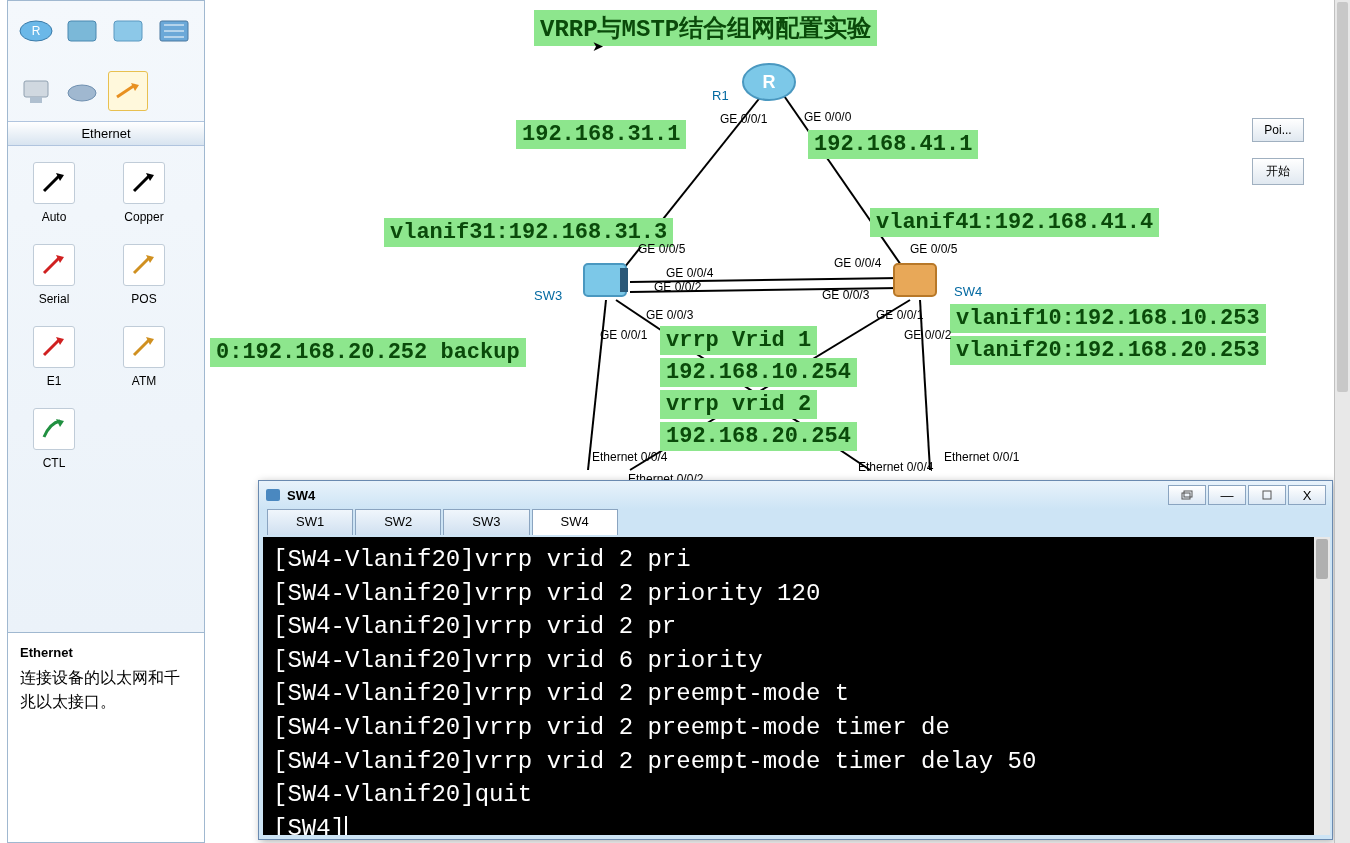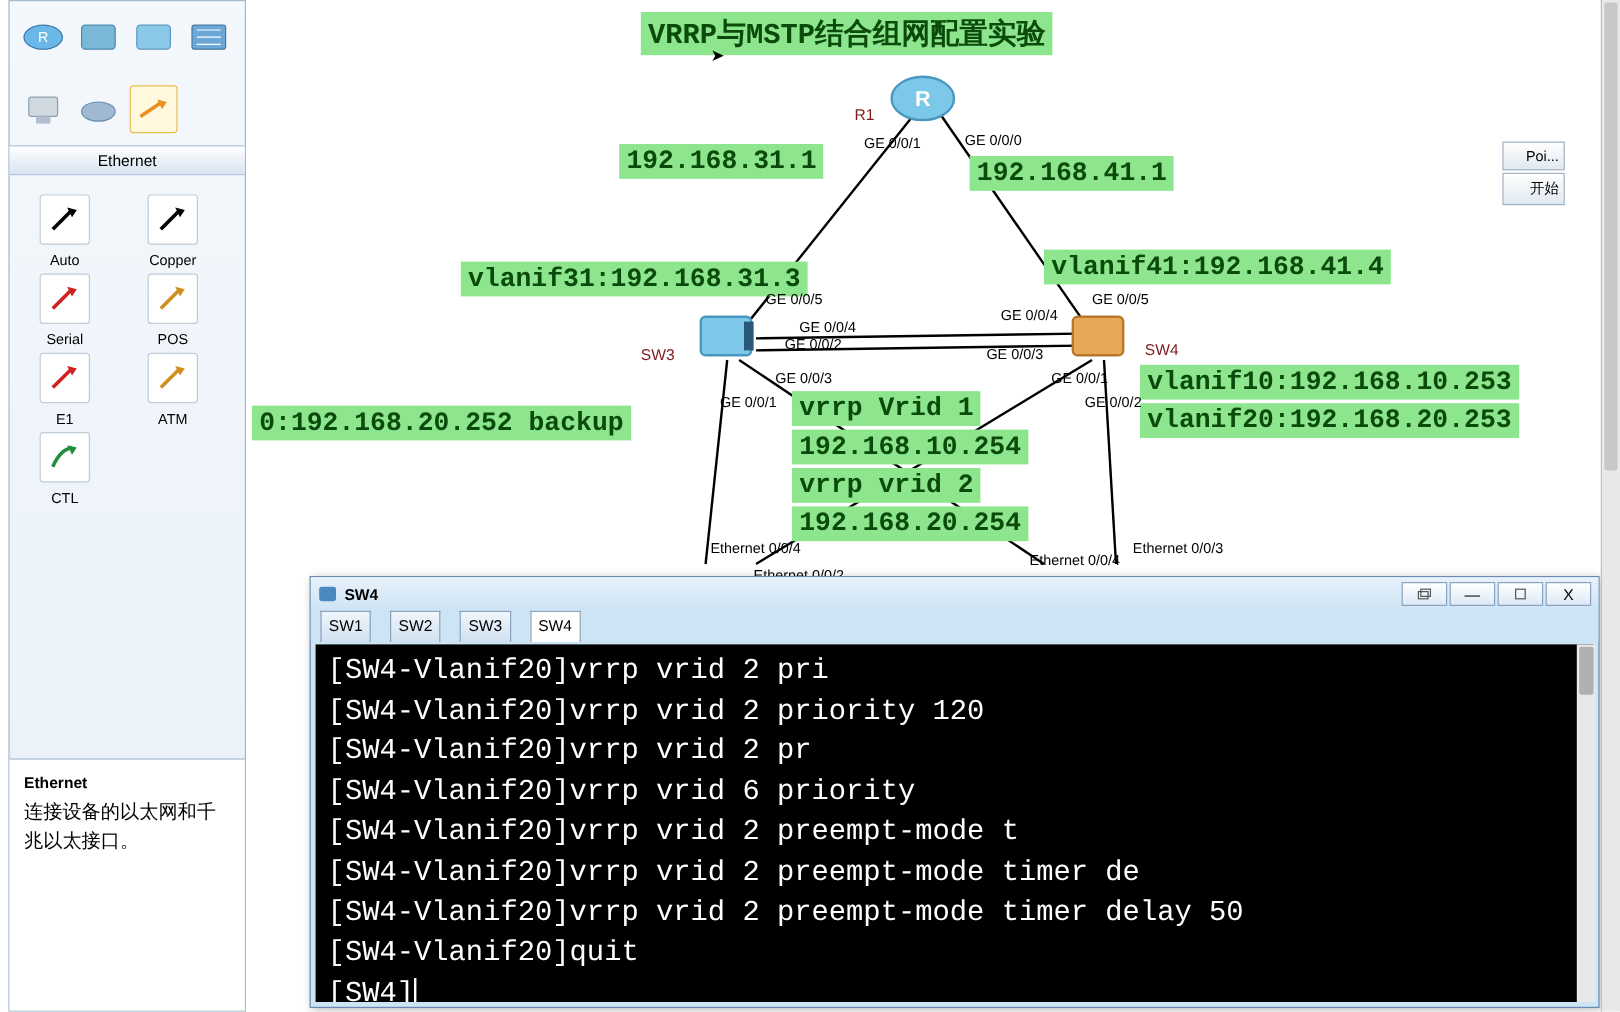--- a/index.html
+++ b/index.html
@@ -2,41 +2,41 @@
 <html><head>
 <meta charset="utf-8">
 <style>
 *{box-sizing:border-box;margin:0;padding:0}
 body{width:1350px;height:843px;font-family:Arial,"Microsoft YaHei",sans-serif;font-size:12px;background:#fff;overflow:hidden;position:relative}
 .sidebar{position:absolute;left:7px;top:0;width:198px;height:843px;border:1px solid #a0b8d0;background:linear-gradient(#f4f8fc,#e8f0f8)}
 .dev-row{display:flex;gap:6px;padding:10px 8px}
 .dev-icon{width:40px;height:40px;border:1px solid transparent;display:flex;align-items:center;justify-content:center;cursor:pointer;border-radius:3px}
 .dev-icon.sel{border:1px solid #e8c050;background:#fff8dc}
 .sect-hdr{background:linear-gradient(#fff,#d8e4f0);border-top:1px solid #b0c4de;border-bottom:1px solid #b0c4de;text-align:center;padding:4px;font-size:13px}
-.tool-grid{display:flex;flex-wrap:wrap;padding:16px;gap:4px 30px}
+.tool-grid{display:flex;flex-wrap:wrap;padding:16px;gap:20px 30px}
 .tool{display:flex;flex-direction:column;align-items:center;cursor:pointer;width:60px}
 .tool-box{width:42px;height:42px;background:#fff;border:1px solid #c0ccd8;border-radius:3px;display:flex;align-items:center;justify-content:center;margin-bottom:6px}
 .info-box{position:absolute;bottom:0;left:0;right:0;height:210px;border-top:1px solid #a0b8d0;background:#fff;padding:12px}
 .info-title{font-weight:bold;font-size:13px;margin-bottom:6px}
 .info-desc{font-size:16px;line-height:1.5}
 .canvas{position:absolute;left:210px;top:0;width:1130px;height:699px;background:#fff}
 .lbl{position:absolute;background:#8de68d;color:#0a4a0a;font-family:'Courier New',monospace;font-weight:bold;padding:2px 6px;font-size:22px}
 .port-lbl{position:absolute;font-size:12px;color:#000}
-.node-lbl{position:absolute;font-size:13px;color:#7f1d1d}
+.node-lbl{position:absolute;font-size:13px;color:#0369a1}
 .node{position:absolute}
 svg.topo{position:absolute;left:0;top:0;width:1130px;height:480px;pointer-events:none}
 .ctrl-panel{position:absolute;right:36px;top:118px;width:52px}
-.ctrl-btn{display:block;background:linear-gradient(#fff,#e0e8f0);border:1px solid #a0b0c0;padding:4px;margin-bottom:2px;text-align:right;font-size:12px;cursor:pointer}
+.ctrl-btn{display:block;background:linear-gradient(#fff,#e0e8f0);border:1px solid #a0b0c0;padding:4px;margin-bottom:16px;text-align:center;font-size:12px;cursor:pointer}
 .term-win{position:absolute;left:258px;top:480px;width:1075px;height:360px;background:#cde4f5;border:1px solid #6a8ab0;box-shadow:2px 2px 8px rgba(0,0,0,.3)}
 .term-title{height:28px;display:flex;align-items:center;padding:0 6px;background:linear-gradient(#e8f2fb,#cde4f5)}
 .term-title-txt{font-size:13px;font-weight:bold;margin-left:6px}
 .win-btns{margin-left:auto;display:flex}
 .win-btn{width:38px;height:20px;border:1px solid #8aa4c0;background:linear-gradient(#fff,#dce8f4);margin-left:2px;display:flex;align-items:center;justify-content:center;cursor:pointer;font-size:13px}
 .tab-bar{height:26px;display:flex;background:#cde4f5;padding-left:8px}
-.tab{padding:4px 6px;border:1px solid #8aa4c0;background:linear-gradient(#f0f6fc,#d0e0f0);margin-right:16px;cursor:pointer;font-size:13px;border-bottom:none}
+.tab{padding:4px 28px;border:1px solid #8aa4c0;background:linear-gradient(#f0f6fc,#d0e0f0);margin-right:2px;cursor:pointer;font-size:13px;border-bottom:none}
 .tab.active{background:#fff}
 .term-body{position:absolute;left:4px;right:4px;top:56px;bottom:4px;background:#000;color:#fff;font-family:'Courier New',monospace;font-size:24px;padding:6px 10px;overflow:hidden}
 .term-line{white-space:pre;line-height:1.4}
 .scroll-ind{position:absolute;right:2px;top:56px;width:16px;bottom:4px;background:#e8e8e8}
 .scroll-thumb{position:absolute;left:2px;right:2px;top:2px;height:40px;background:#b0b0b0;border-radius:2px}
 .cursor-blk{display:inline-block;width:2px;height:24px;background:#fff;vertical-align:middle}
 .rscroll{position:absolute;right:0;top:0;width:16px;height:843px;background:#e8e8e8;border-left:1px solid #c0c0c0}
 .rscroll-thumb{position:absolute;left:2px;right:2px;top:2px;height:390px;background:#c8c8c8;border-radius:2px}
 .mouse-ptr{position:absolute;left:592px;top:38px;font-size:14px;pointer-events:none}
 </style>
@@ -208,21 +208,21 @@
   <div class="port-lbl" style="left:444px;top:280px">GE 0/0/2</div>
   <div class="port-lbl" style="left:436px;top:308px">GE 0/0/3</div>
   <div class="port-lbl" style="left:390px;top:328px">GE 0/0/1</div>
   <div class="port-lbl" style="left:700px;top:242px">GE 0/0/5</div>
   <div class="port-lbl" style="left:624px;top:256px">GE 0/0/4</div>
   <div class="port-lbl" style="left:612px;top:288px">GE 0/0/3</div>
   <div class="port-lbl" style="left:666px;top:308px">GE 0/0/1</div>
   <div class="port-lbl" style="left:694px;top:328px">GE 0/0/2</div>
   <div class="port-lbl" style="left:382px;top:450px">Ethernet 0/0/4</div>
   <div class="port-lbl" style="left:648px;top:460px">Ethernet 0/0/4</div>
-  <div class="port-lbl" style="left:734px;top:450px">Ethernet 0/0/3</div>
+  <div class="port-lbl" style="left:734px;top:450px">Ethernet 0/0/1</div>
   <div class="port-lbl" style="left:418px;top:472px">Ethernet 0/0/2</div>
 
   <div class="ctrl-panel">
     <div class="ctrl-btn">Poi...</div>
     <div class="ctrl-btn">开始</div>
   </div>
 </div>
 
 <div class="mouse-ptr">➤</div>
 

